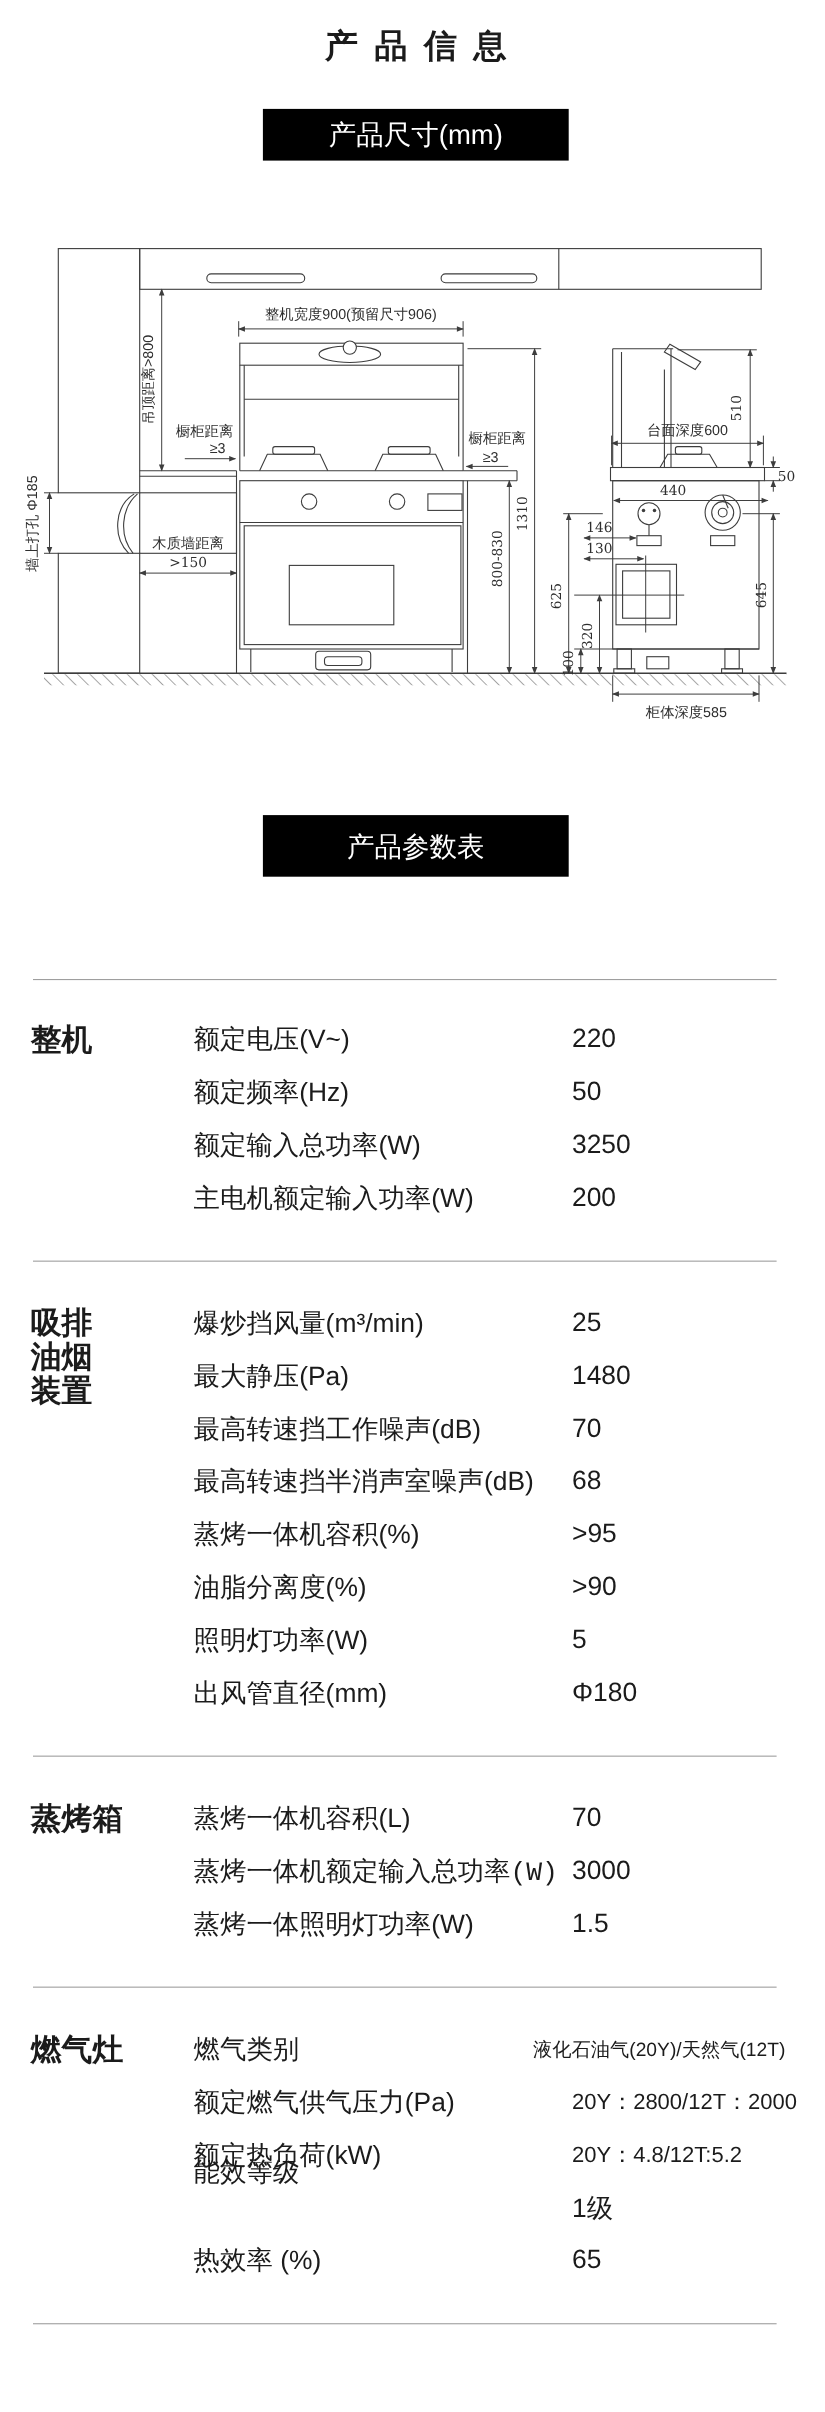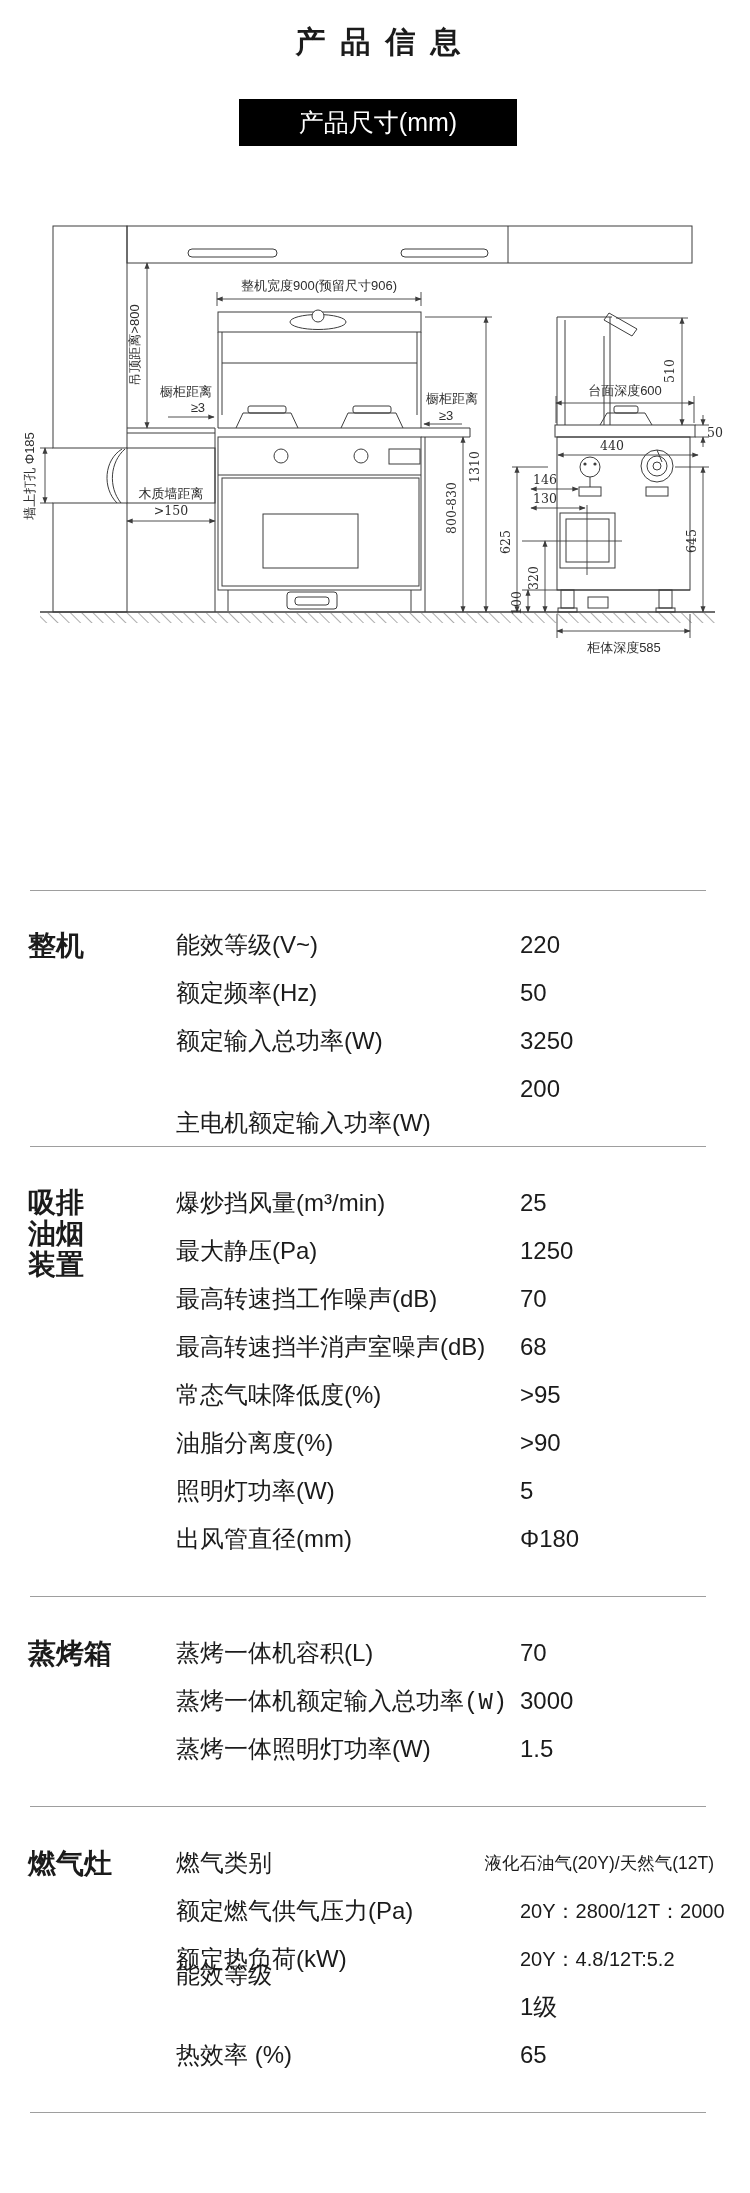--- a/index.html
+++ b/index.html
@@ -222,53 +222,56 @@
       <line x1="703" y1="467" x2="703" y2="612" class="dim" marker-start="url(#arr)" marker-end="url(#arr)"></line>
       <text transform="translate(696,541) rotate(-90)" text-anchor="middle" class="num">645</text>
 
       <line x1="557" y1="614" x2="557" y2="638" class="dim"></line>
       <line x1="690" y1="614" x2="690" y2="638" class="dim"></line>
       <line x1="557" y1="631" x2="690" y2="631" class="dim" marker-start="url(#arr)" marker-end="url(#arr)"></line>
       <text x="624" y="652" text-anchor="middle">柜体深度585</text>
     </g>
   </svg>
 
+  <div class="badge badge-param">
+    <span>产品参数表</span>
+  </div>
 
 
   <div>
       <div class="divider" style="top: 890px;"></div>
       <div class="divider" style="top: 1146px;"></div>
       <div class="divider" style="top: 1596px;"></div>
       <div class="divider" style="top: 1806px;"></div>
       <div class="divider" style="top: 2112px;"></div>
       <div class="sec-name single" style="top: 945px;">
         <div>整机</div>
       </div>
-      <div class="row-label" style="top: 945px;">能效等级(V~)</div>
+      <div class="row-label" style="top: 945px;">额定电压(V~)</div>
       <div class="row-value" style="top: 945px; text-align: right;">220</div>
       <div class="row-label" style="top: 993px; text-align: center;">额定频率(Hz)</div>
       <div class="row-value" style="top: 993px;">50</div>
       <div class="row-label" style="top: 1041px;">额定输入总功率(W)</div>
       <div class="row-value" style="top: 1041px;">3250</div>
-      <div class="row-label" style="top: 1123px;">主电机额定输入功率(W)</div>
+      <div class="row-label" style="top: 1089px;">主电机额定输入功率(W)</div>
       <div class="row-value" style="top: 1089px;">200</div>
       <div class="sec-name multi" style="top: 1203px;">
         <div>吸排</div>
         <div>油烟</div>
         <div>装置</div>
       </div>
       <div class="row-label" style="top: 1203px;">爆炒挡风量(m³/min)</div>
       <div class="row-value" style="top: 1203px;">25</div>
       <div class="row-label" style="top: 1251px;">最大静压(Pa)</div>
-      <div class="row-value" style="top: 1251px;">1250</div>
+      <div class="row-value" style="top: 1251px;">1480</div>
       <div class="row-label" style="top: 1299px;">最高转速挡工作噪声(dB)</div>
       <div class="row-value" style="top: 1299px;">70</div>
       <div class="row-label" style="top: 1347px;">最高转速挡半消声室噪声(dB)</div>
       <div class="row-value" style="top: 1347px;">68</div>
-      <div class="row-label" style="top: 1395px;">常态气味降低度(%)</div>
+      <div class="row-label" style="top: 1395px;">蒸烤一体机容积(%)</div>
       <div class="row-value" style="top: 1395px;">&gt;95</div>
       <div class="row-label" style="top: 1443px;">油脂分离度(%)</div>
       <div class="row-value" style="top: 1443px;">&gt;90</div>
       <div class="row-label" style="top: 1491px;">照明灯功率(W)</div>
       <div class="row-value" style="top: 1491px;">5</div>
       <div class="row-label" style="top: 1539px;">出风管直径(mm)</div>
       <div class="row-value" style="top: 1539px;">Φ180</div>
       <div class="sec-name single" style="top: 1653px;">
         <div>蒸烤箱</div>
       </div>

